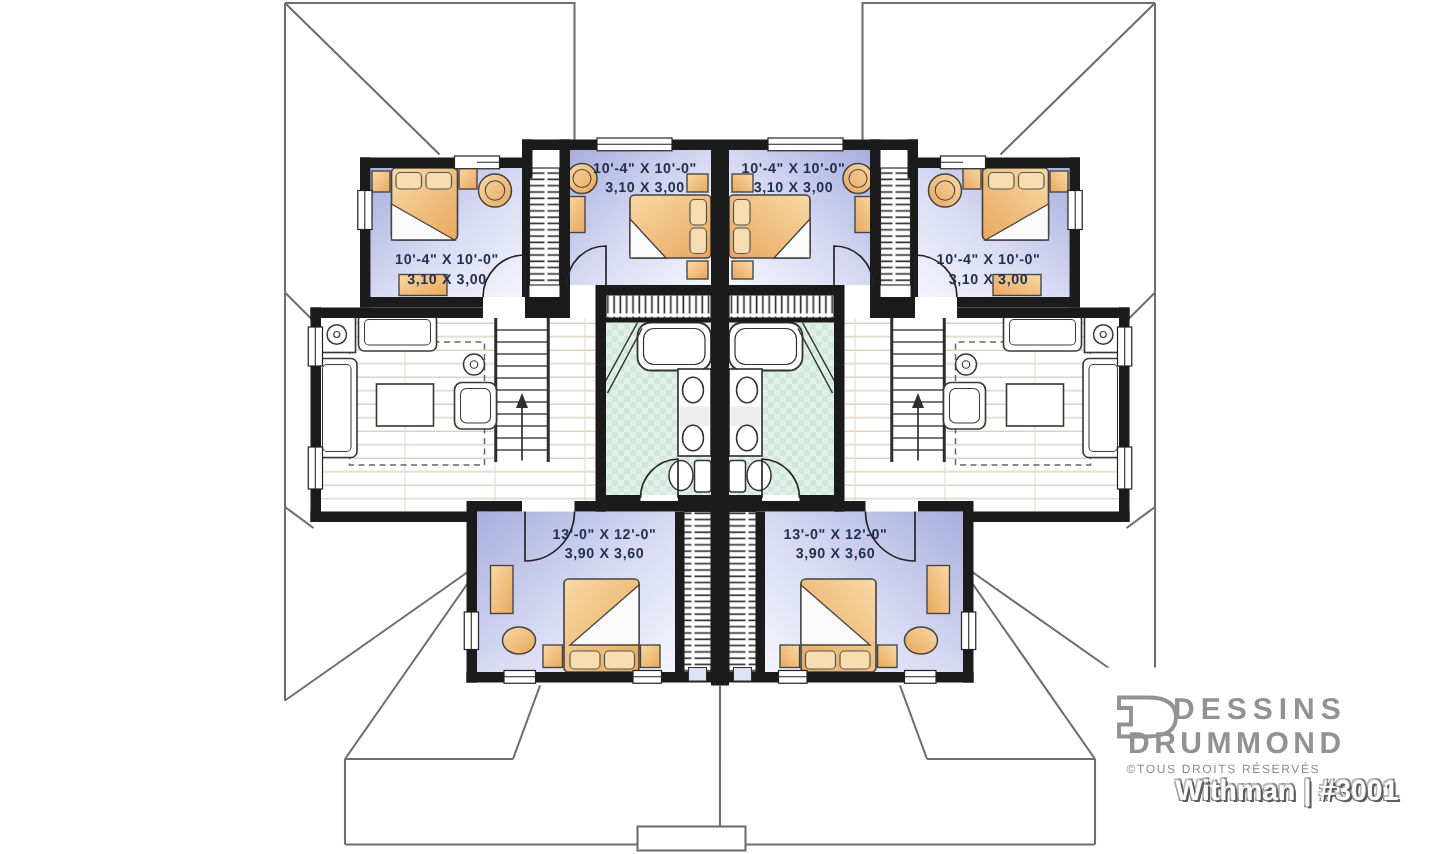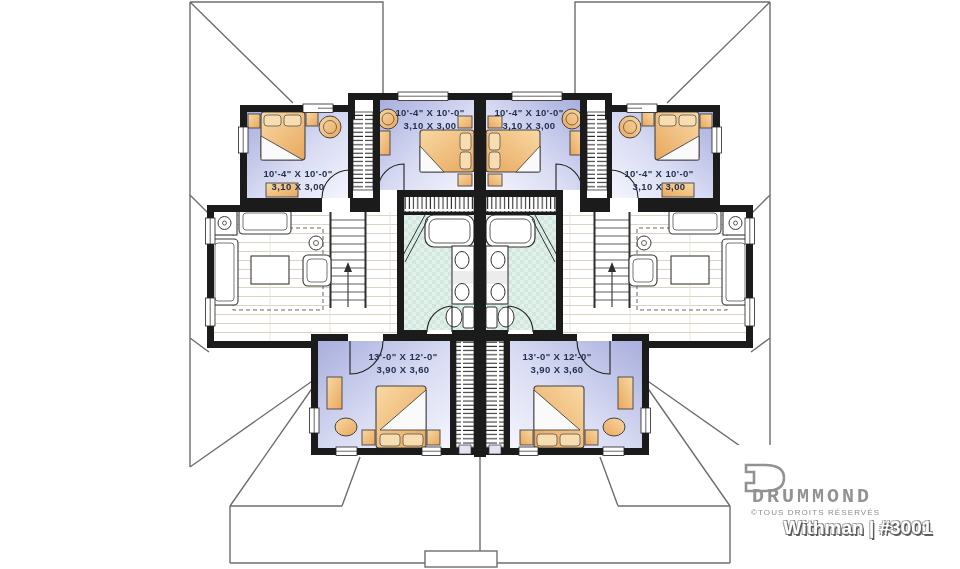--- a/index.html
+++ b/index.html
@@ -5,21 +5,21 @@
   html,body{margin:0;padding:0;background:#fff;}
   .stage{position:relative;width:960px;height:569px;background:#fff;overflow:hidden;
          font-family:"Liberation Sans",sans-serif;}
   .stage svg{position:absolute;left:0;top:0;}
   .lbl{position:absolute;width:110px;margin-left:-55px;text-align:center;
        font-size:9.5px;line-height:13px;letter-spacing:.4px;color:#22304f;font-weight:bold;}
   .logo-box{position:absolute;left:738px;top:445px;width:222px;height:124px;background:#fff;}
   .brand1{position:absolute;left:44px;top:17px;font-size:20px;font-weight:bold;
           letter-spacing:4px;color:#929292;}
   .brand2{position:absolute;left:14px;top:40px;font-size:20px;font-weight:bold;
-          letter-spacing:3px;color:#929292;font-family:Liberation Mono, monospace;}
+          letter-spacing:3px;color:#929292;}
   .rights{position:absolute;left:13px;top:63px;font-size:8px;font-weight:normal;
           letter-spacing:1.1px;color:#8d8d8d;}
   .dglyph{position:absolute;left:140px;top:8px;}
   .model{position:absolute;left:30px;top:72px;width:180px;text-align:center;
          font-size:19px;font-weight:bold;color:#ffffff;
          text-shadow:1.5px 1.5px 0 #5d5d5d,-1px -1px 0 #bdbdbd,1px -1px 0 #8a8a8a,-1px 1px 0 #8a8a8a;}
 </style>
 </head>
 <body>
 
@@ -207,20 +207,21 @@
 <div class="lbl" style="left:403px;top:350px;">
   <div>13'-0" X 12'-0"</div>
   <div>3,90 X 3,60</div>
 </div>
 <div class="lbl" style="left:557px;top:350px;">
   <div>13'-0" X 12'-0"</div>
   <div>3,90 X 3,60</div>
 </div>
 
 <div class="logo-box">
+  <div class="brand1">DESSINS</div>
   <div class="brand2">DRUMMOND</div>
   <div class="rights">©TOUS DROITS RÉSERVÉS</div>
   <svg class="dglyph" width="60" height="52" viewBox="0 0 60 52">
     <path d="M8,20 L27,20 Q46,20 46,33 Q46,46 27,46 L8,46 L8,38 L16,38 L16,27 L8,27 Z" fill="none" stroke="#929292" stroke-width="2.6"></path>
   </svg>
   <div class="model">Withman | #3001</div>
 </div>
 
 </div>
 

